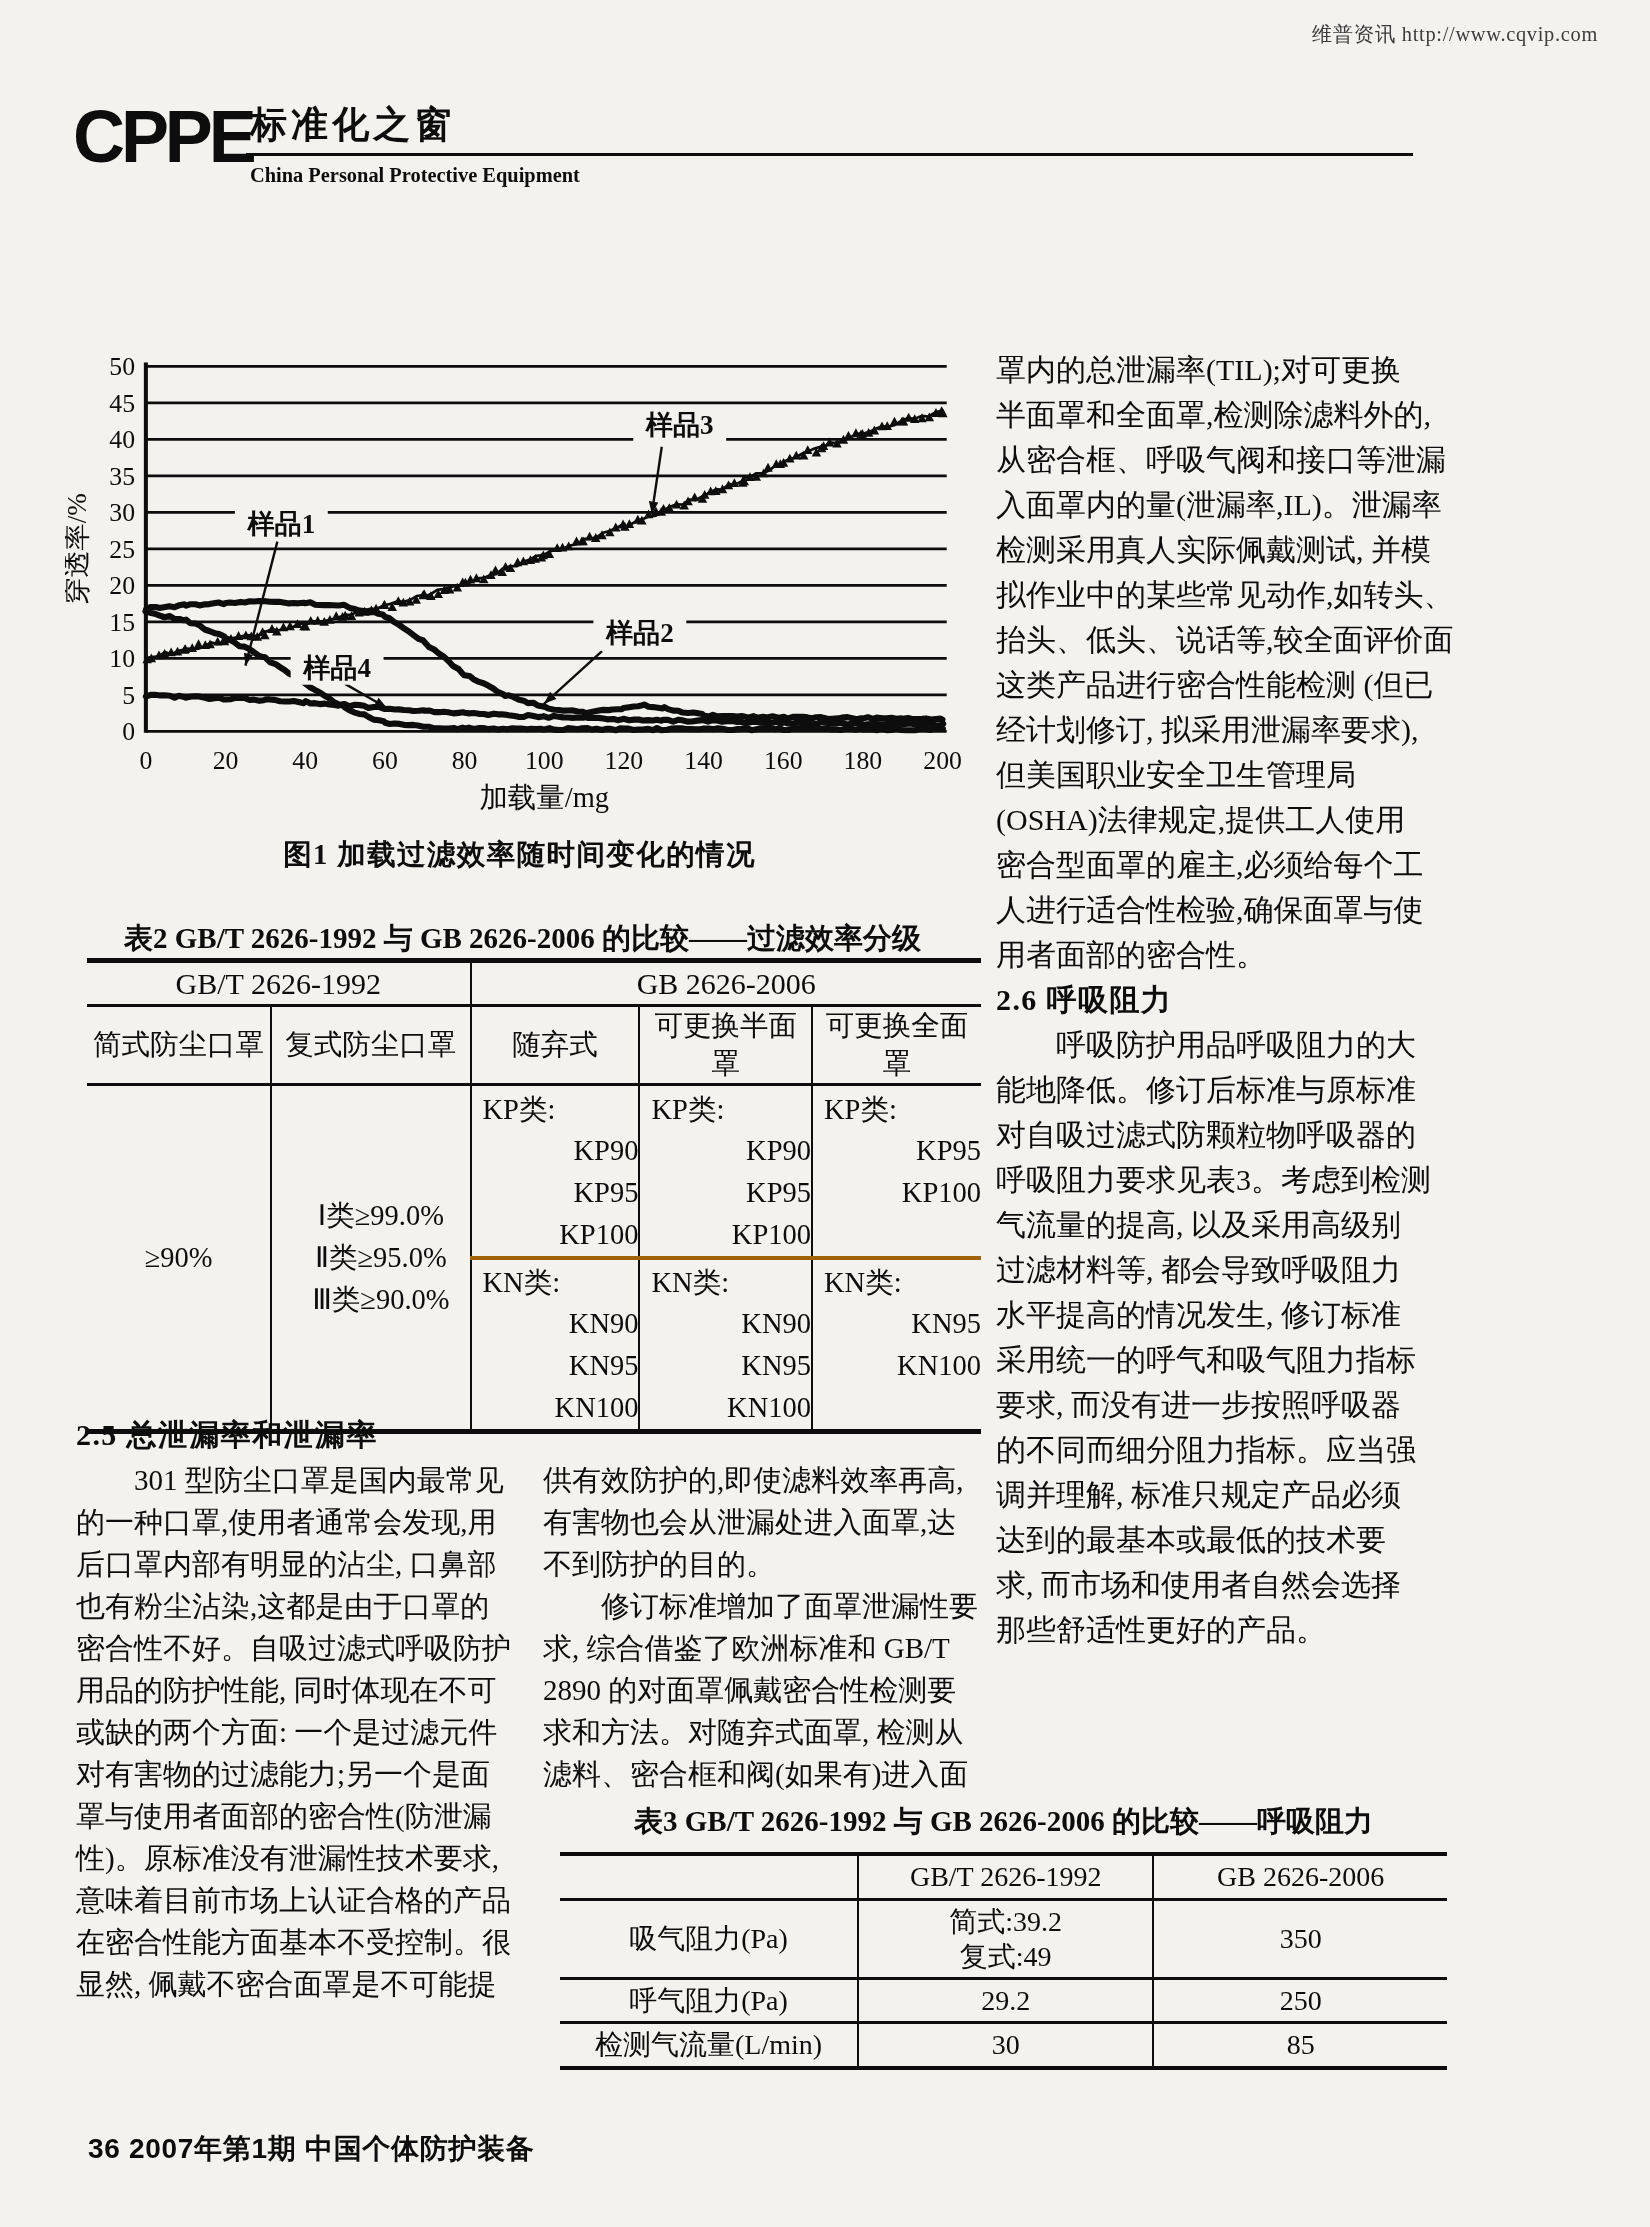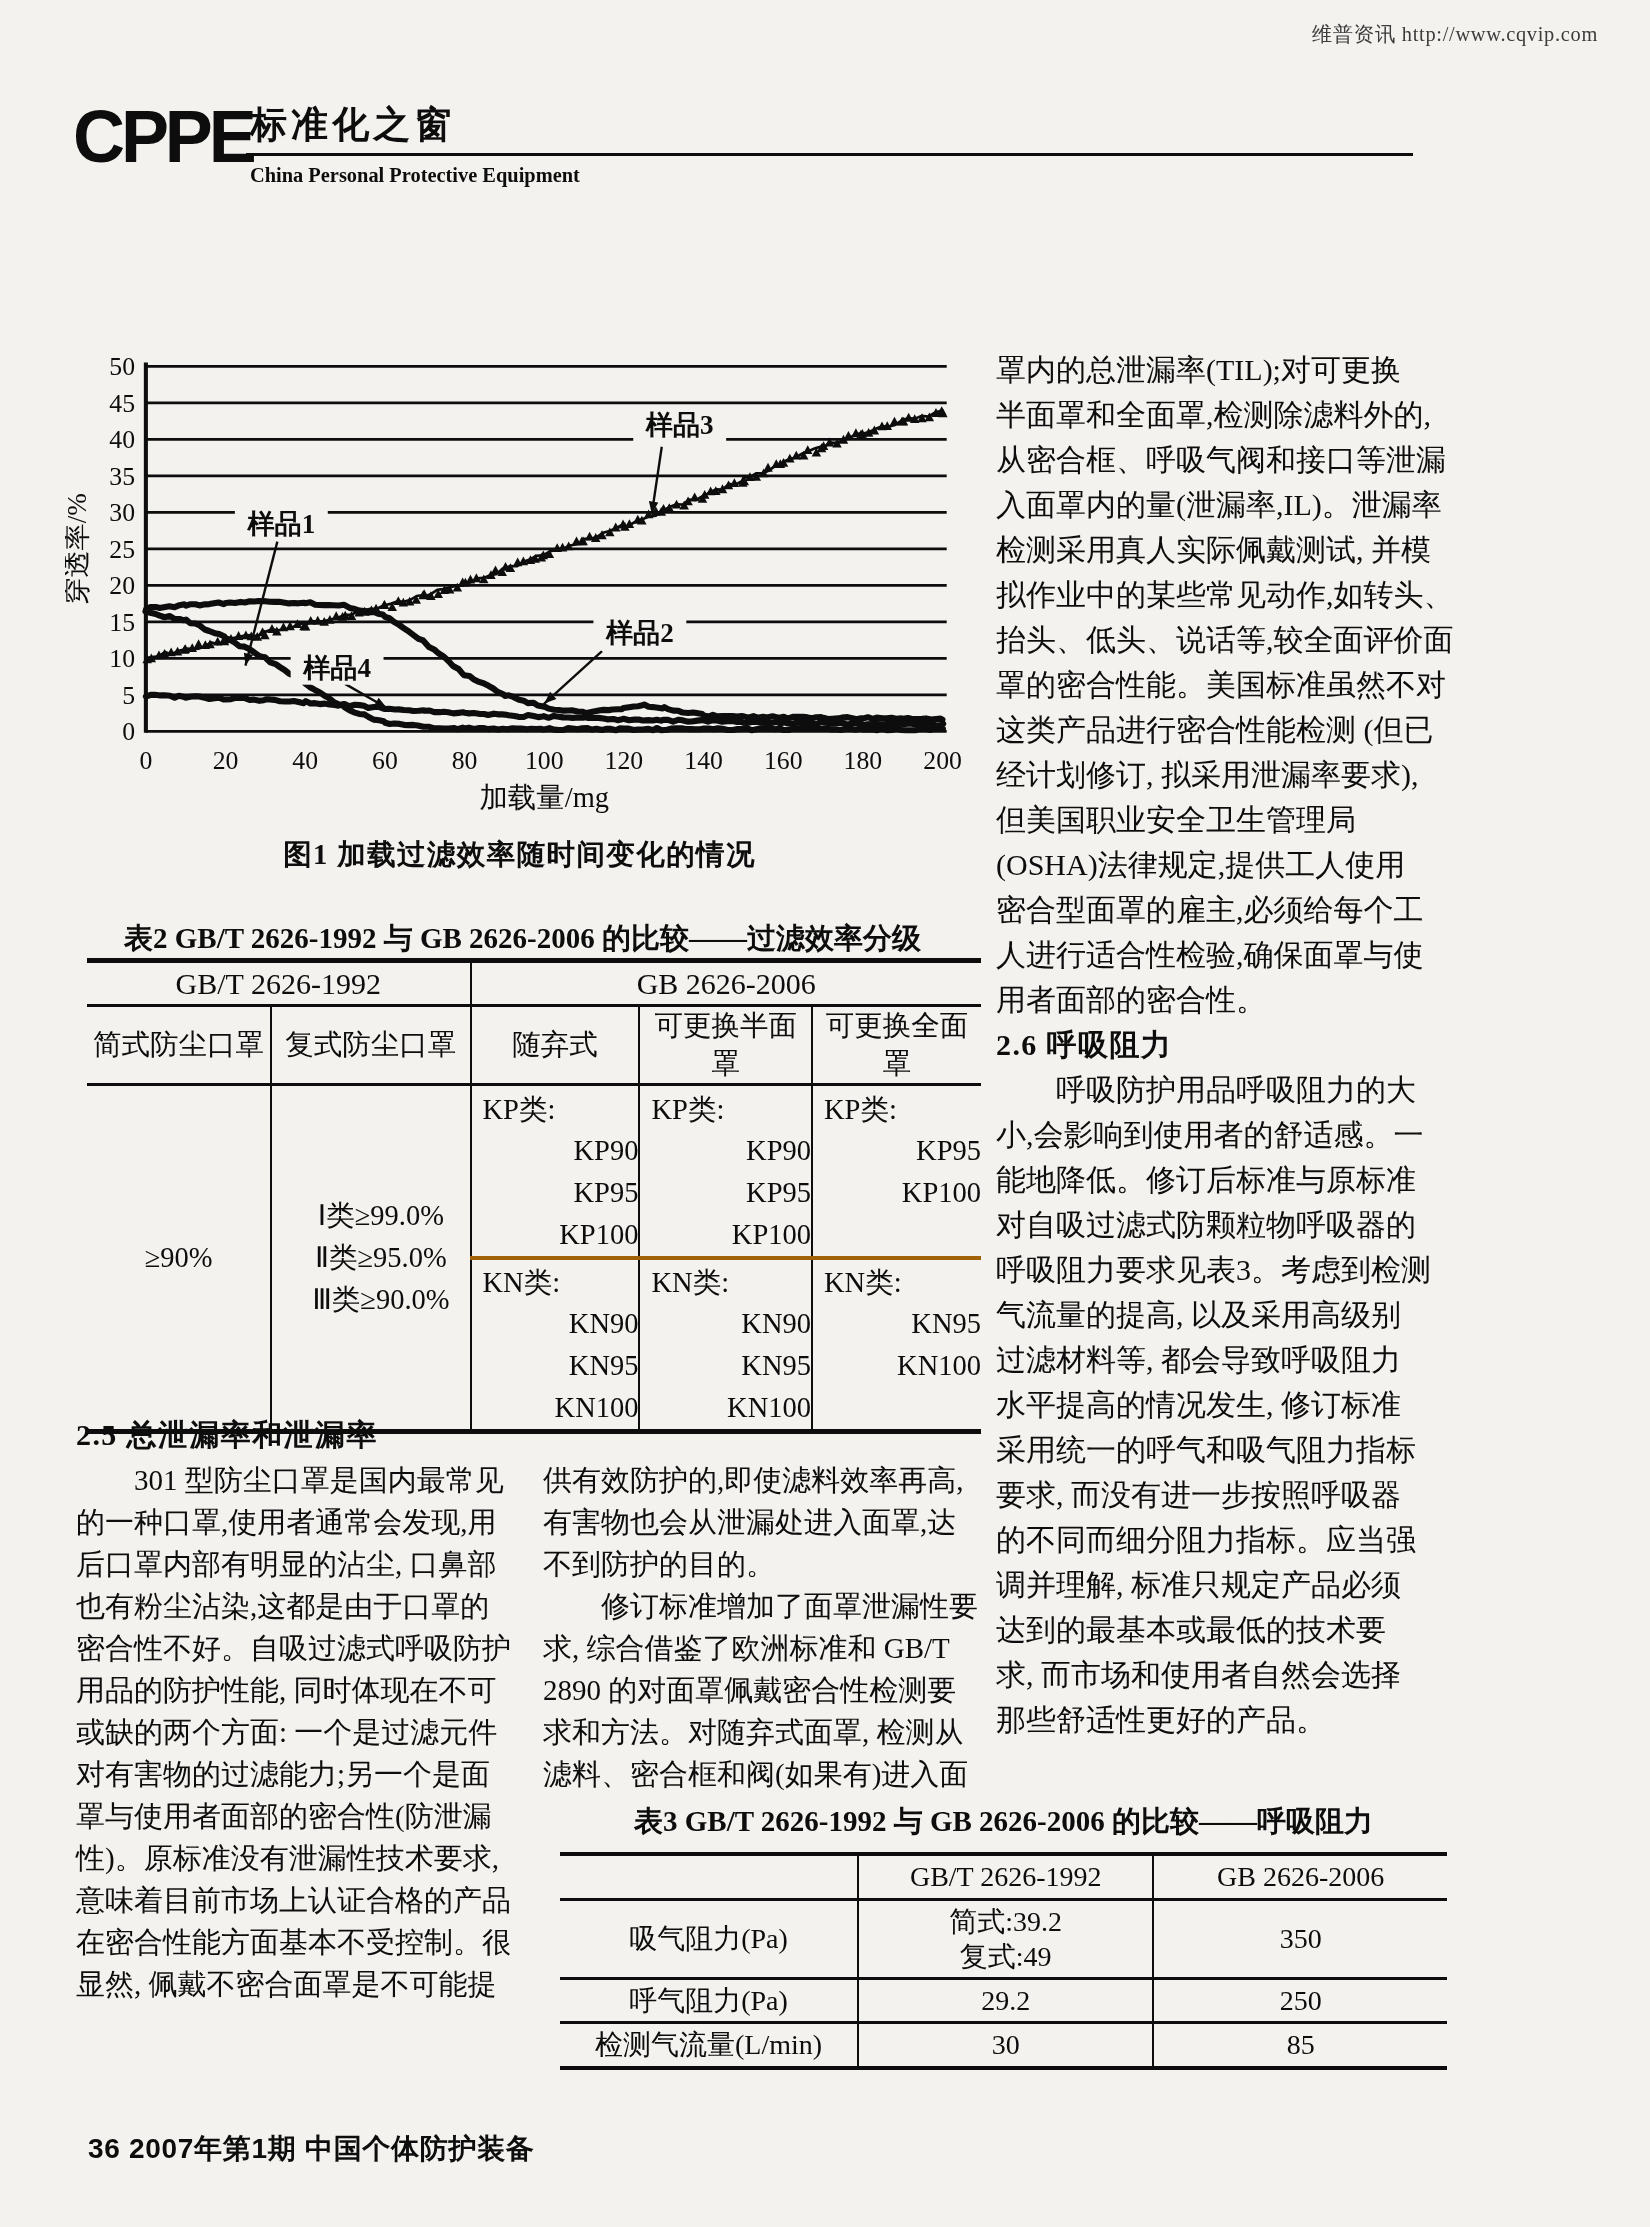--- a/index.html
+++ b/index.html
@@ -364,33 +364,31 @@
 
   <div class="right-wrap">
     <div>
         <div class="tline">罩内的总泄漏率(TIL);对可更换</div>
         <div class="tline">半面罩和全面罩,检测除滤料外的,</div>
         <div class="tline">从密合框、呼吸气阀和接口等泄漏</div>
         <div class="tline">入面罩内的量(泄漏率,IL)。泄漏率</div>
         <div class="tline">检测采用真人实际佩戴测试, 并模</div>
         <div class="tline">拟作业中的某些常见动作,如转头、</div>
         <div class="tline">抬头、低头、说话等,较全面评价面</div>
-        <div class="tline">罩的密合性能。美国标准虽然不对</div>
         <div class="tline">这类产品进行密合性能检测 (但已</div>
         <div class="tline">经计划修订, 拟采用泄漏率要求),</div>
         <div class="tline">但美国职业安全卫生管理局</div>
         <div class="tline">(OSHA)法律规定,提供工人使用</div>
         <div class="tline">密合型面罩的雇主,必须给每个工</div>
         <div class="tline">人进行适合性检验,确保面罩与使</div>
         <div class="tline">用者面部的密合性。</div>
       </div>
     <div class="sec-heading">2.6  呼吸阻力</div>
     <div>
         <div class="tline">　　呼吸防护用品呼吸阻力的大</div>
-        <div class="tline">小,会影响到使用者的舒适感。一</div>
         <div class="tline">能地降低。修订后标准与原标准</div>
         <div class="tline">对自吸过滤式防颗粒物呼吸器的</div>
         <div class="tline">呼吸阻力要求见表3。考虑到检测</div>
         <div class="tline">气流量的提高, 以及采用高级别</div>
         <div class="tline">过滤材料等, 都会导致呼吸阻力</div>
         <div class="tline">水平提高的情况发生, 修订标准</div>
         <div class="tline">采用统一的呼气和吸气阻力指标</div>
         <div class="tline">要求, 而没有进一步按照呼吸器</div>
         <div class="tline">的不同而细分阻力指标。应当强</div>
         <div class="tline">调并理解, 标准只规定产品必须</div>

